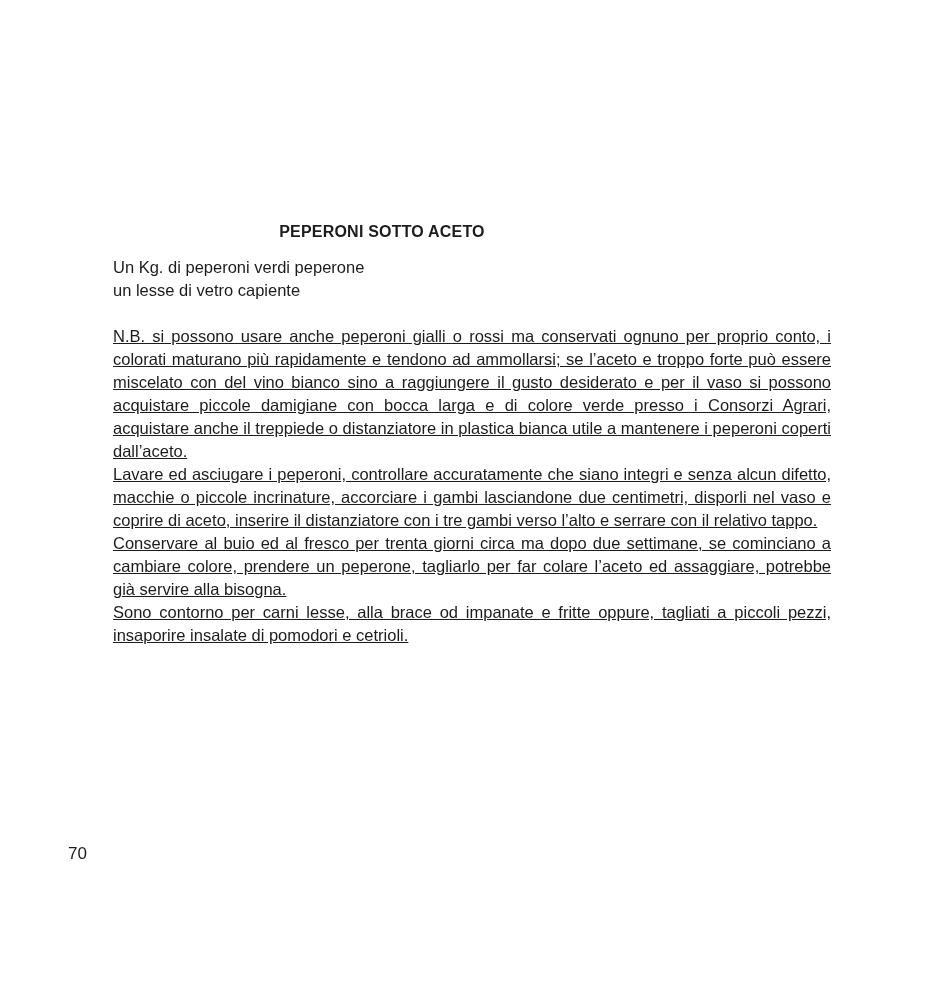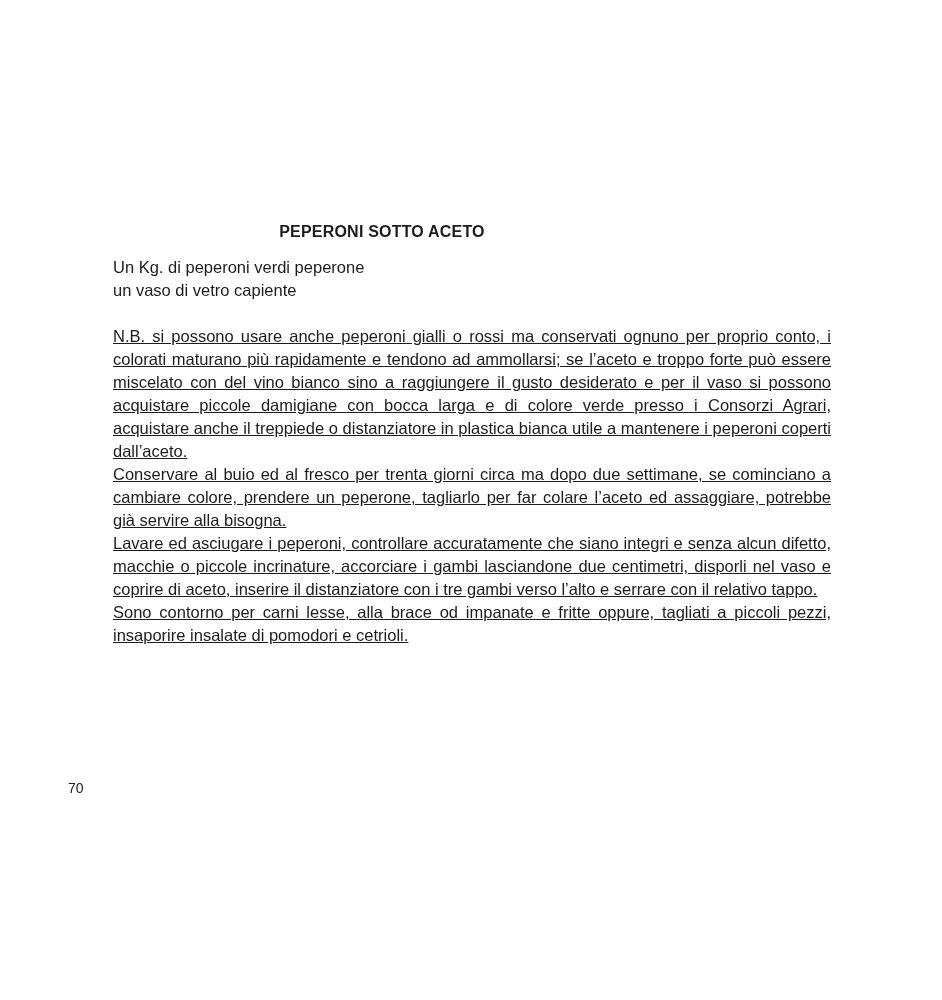--- a/index.html
+++ b/index.html
@@ -41,42 +41,42 @@
     white-space: nowrap;
   }
   .paragraphs p {
     margin: 0;
     text-align: justify;
     text-decoration: underline;
   }
   .page-number {
     position: absolute;
     left: 68px;
-    top: 780px;
-    font-size: 14px;
+    top: 844px;
+    font-size: 17px;
   }
 </style>
 </head>
 <body>
 
 <div class="page">
 
   <h1 class="title">PEPERONI SOTTO ACETO</h1>
 
   <div class="content">
 
     <div class="ingredients">
       <div class="ingredient-line">Un Kg. di peperoni verdi peperone</div>
-      <div class="ingredient-line">un vaso di vetro capiente</div>
+      <div class="ingredient-line">un lesse di vetro capiente</div>
     </div>
 
     <div class="paragraphs">
       <p>N.B. si possono usare anche peperoni gialli o rossi ma conservati ognuno per proprio conto, i colorati maturano più rapidamente e tendono ad ammollarsi; se l’aceto e troppo forte può essere miscelato con del vino bianco sino a raggiungere il gusto desiderato e per il vaso si possono acquistare piccole damigiane con bocca larga e di colore verde presso i Consorzi Agrari, acquistare anche il treppiede o distanziatore in plastica bianca utile a mantenere i peperoni coperti dall’aceto.</p>
+      <p>Lavare ed asciugare i peperoni, controllare accuratamente che siano integri e senza alcun difetto, macchie o piccole incrinature, accorciare i gambi lasciandone due centimetri, disporli nel vaso e coprire di aceto, inserire il distanziatore con i tre gambi verso l’alto e serrare con il relativo tappo.</p>
       <p>Conservare al buio ed al fresco per trenta giorni circa ma dopo due settimane, se cominciano a cambiare colore, prendere un peperone, tagliarlo per far colare l’aceto ed assaggiare, potrebbe già servire alla bisogna.</p>
-      <p>Lavare ed asciugare i peperoni, controllare accuratamente che siano integri e senza alcun difetto, macchie o piccole incrinature, accorciare i gambi lasciandone due centimetri, disporli nel vaso e coprire di aceto, inserire il distanziatore con i tre gambi verso l’alto e serrare con il relativo tappo.</p>
       <p>Sono contorno per carni lesse, alla brace od impanate e fritte oppure, tagliati a piccoli pezzi, insaporire insalate di pomodori e cetrioli.</p>
     </div>
 
   </div>
 
   <div class="page-number">70</div>
 
 </div>
 
 </body></html>

